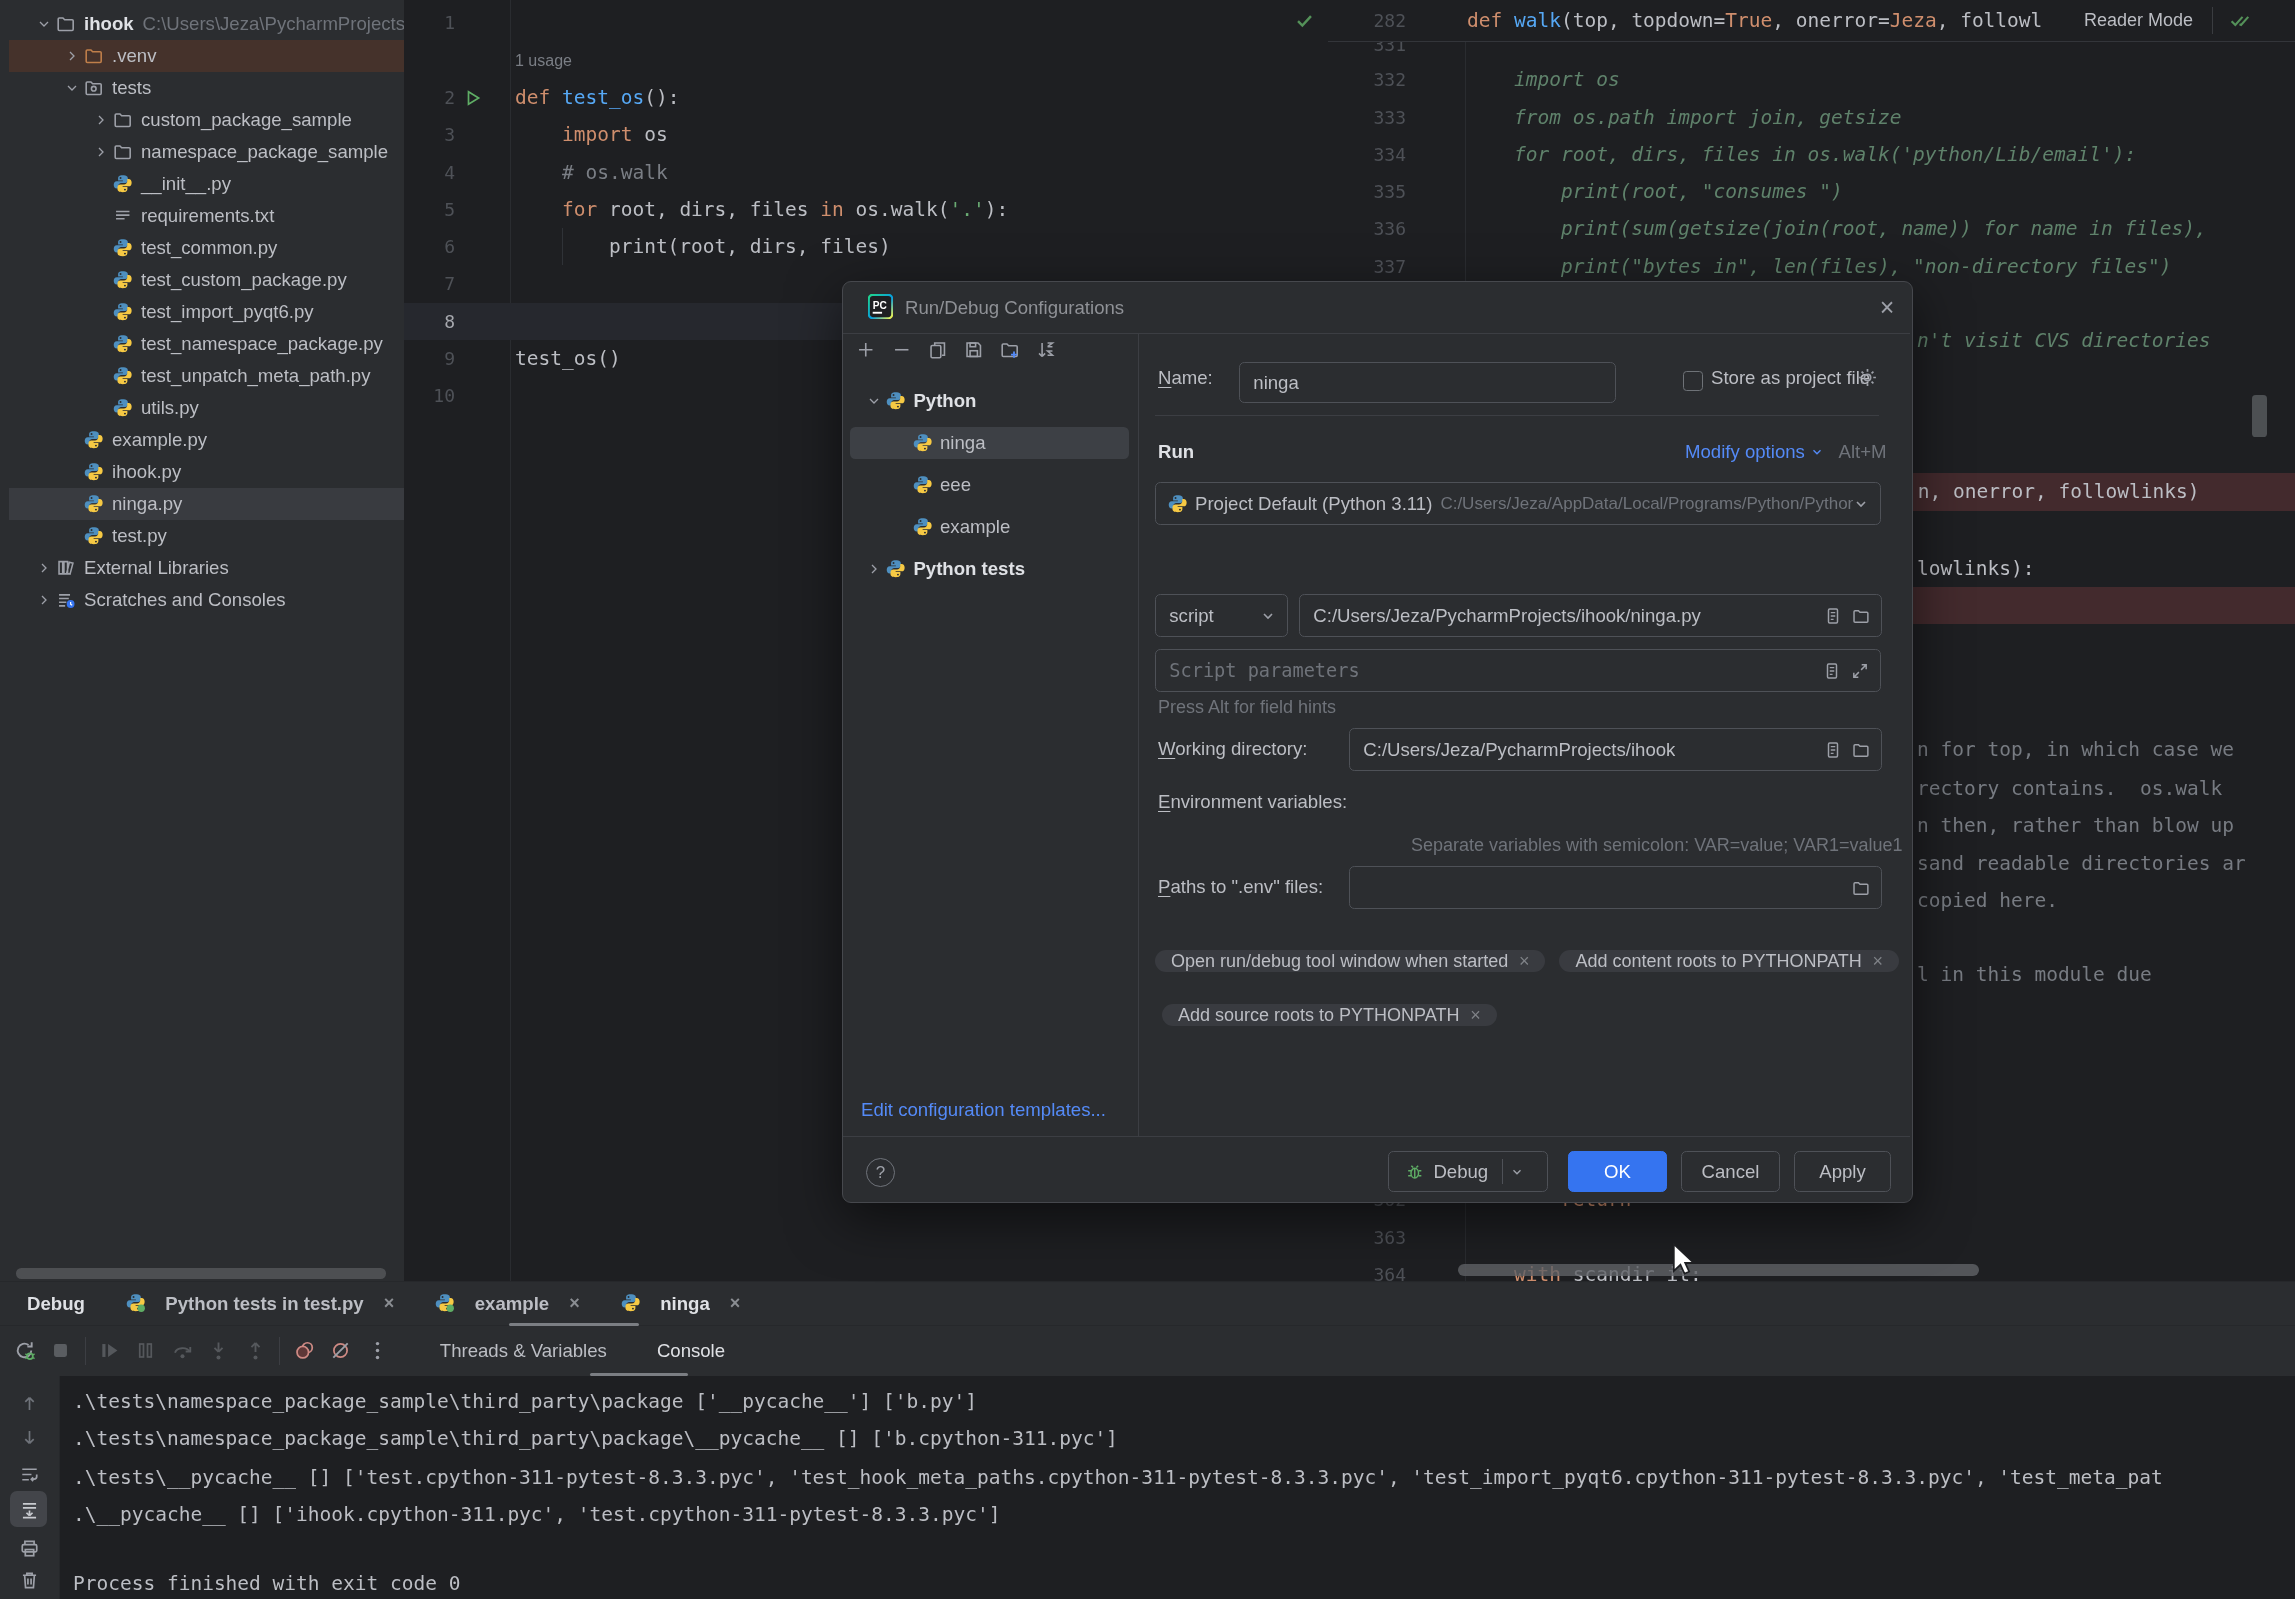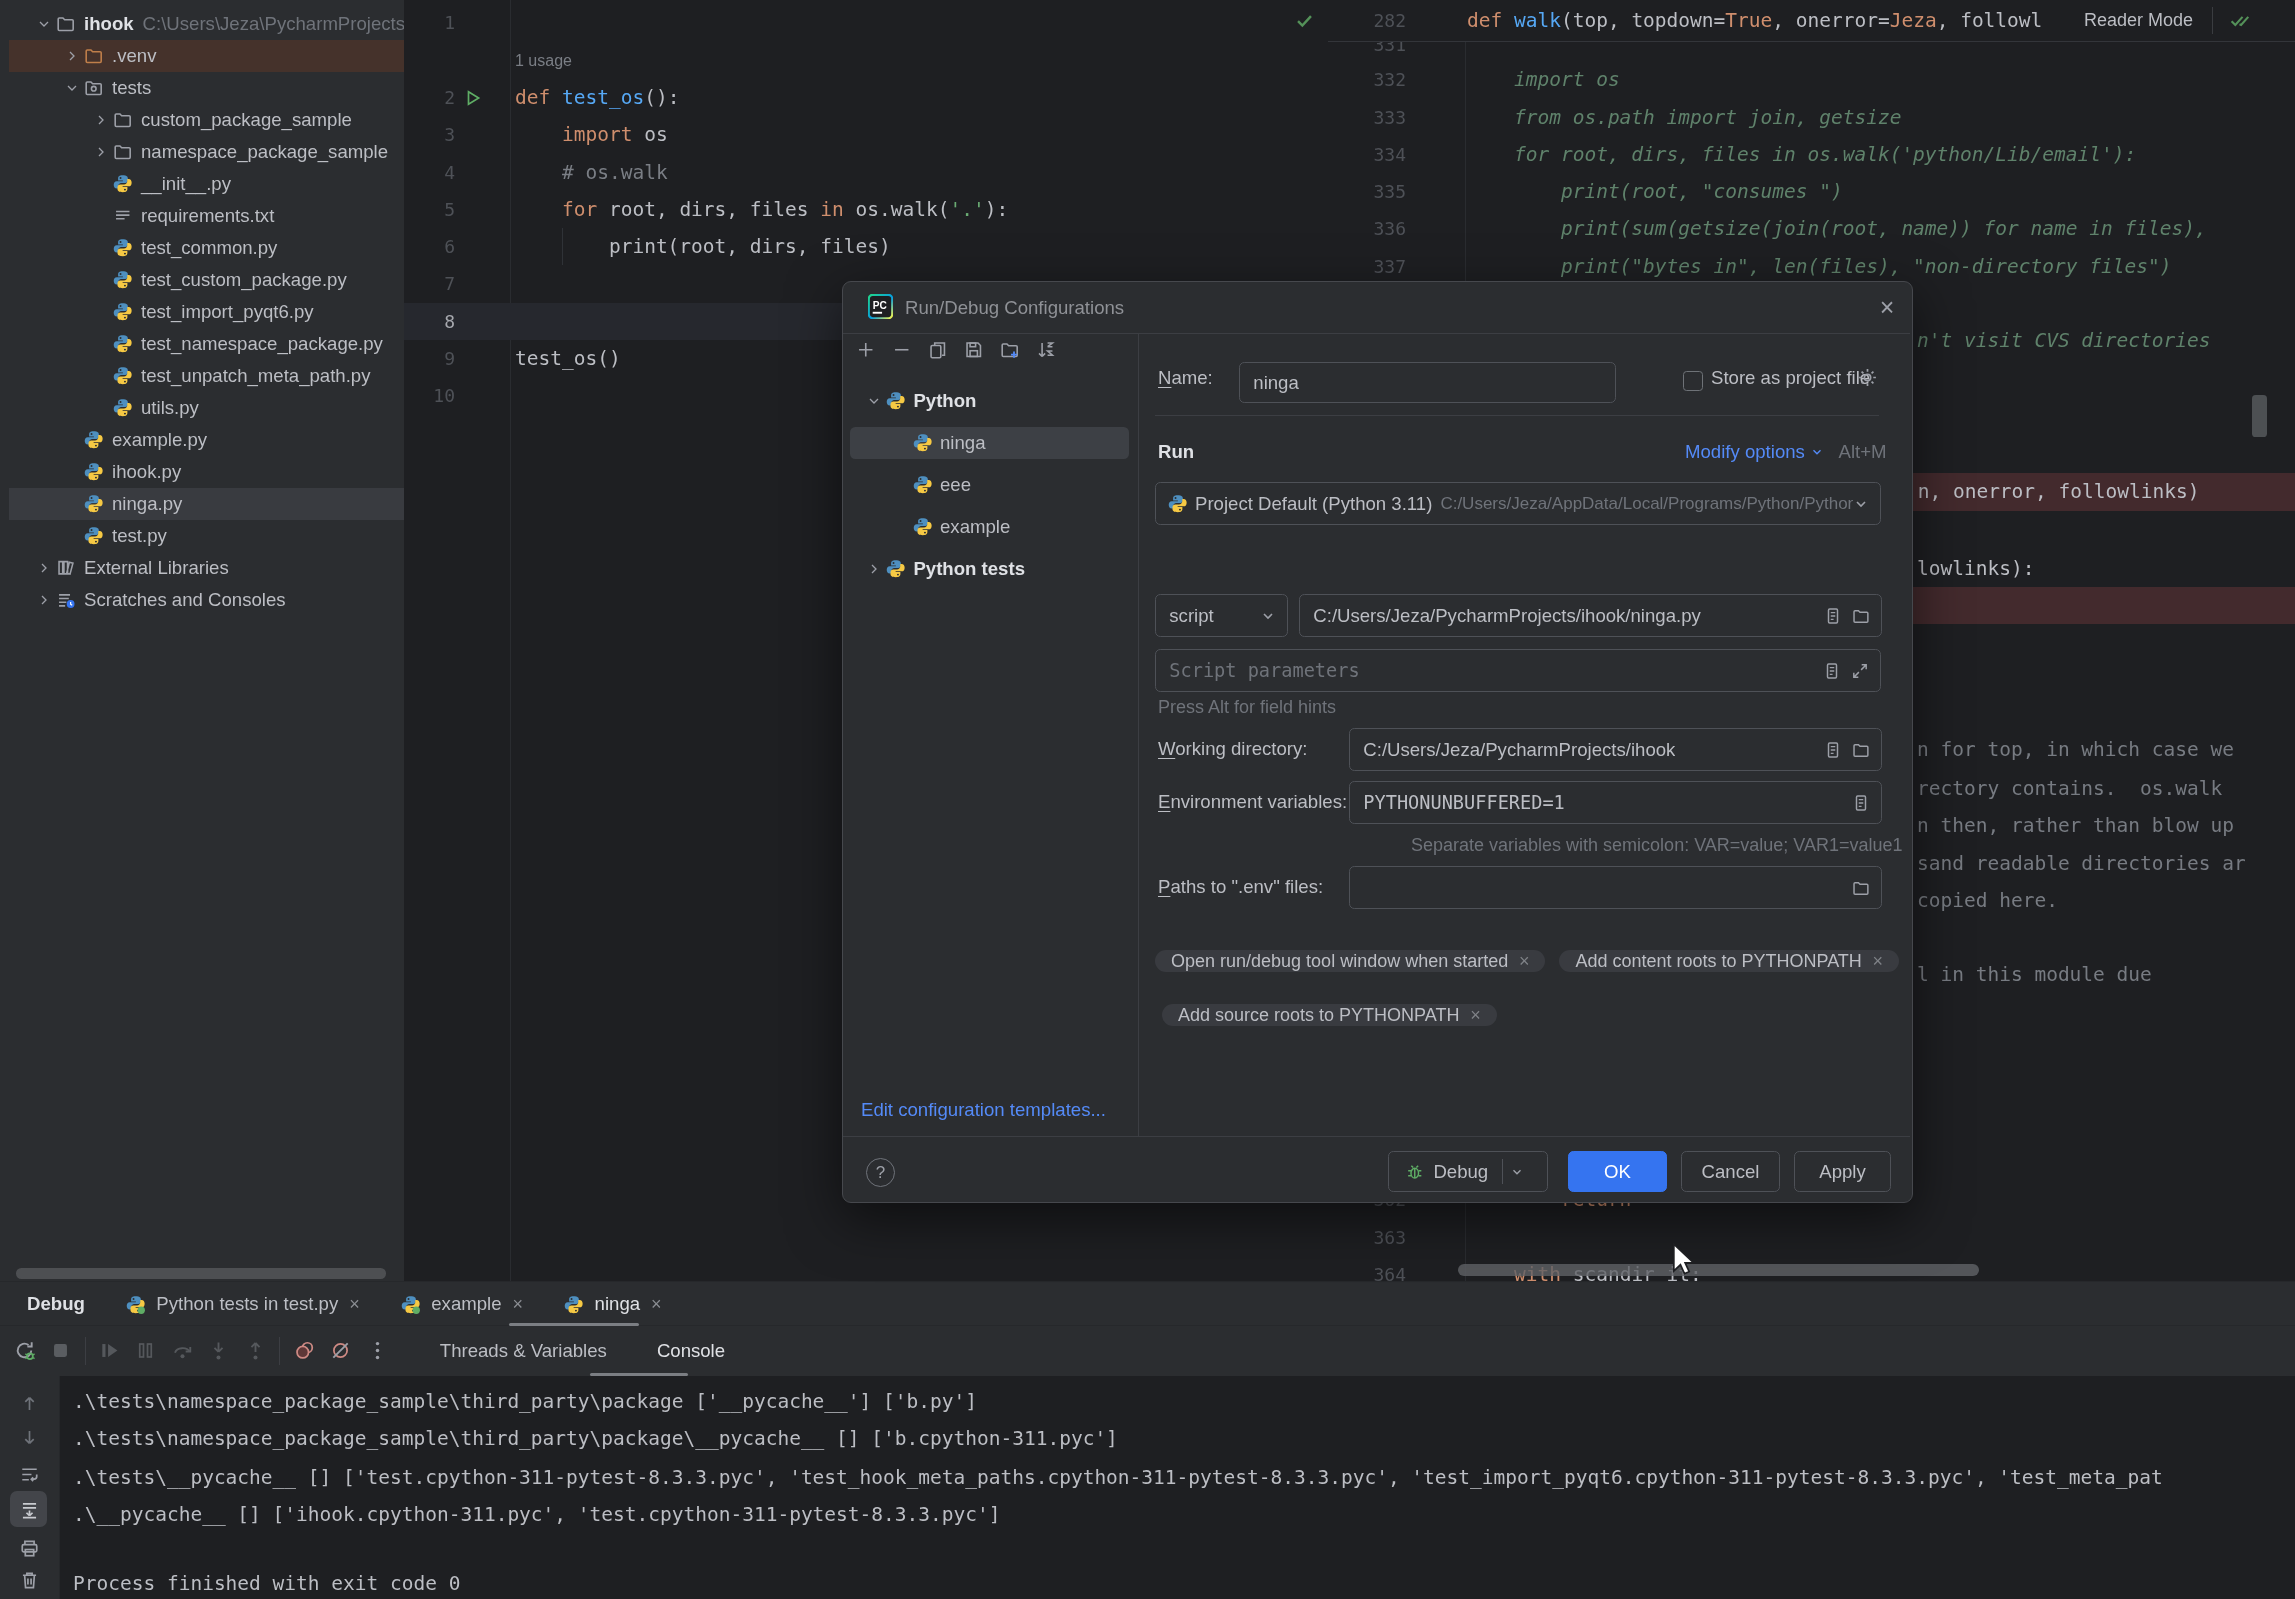--- a/index.html
+++ b/index.html
@@ -85,21 +85,21 @@
   .chip .x{color:#7f8287;margin-left:10.7px;font-size:18px;}
   .btn{position:absolute;height:39px;border:0.9px solid #4e5157;border-radius:5.3px;display:flex;align-items:center;justify-content:center;font-size:18.6px;color:#bcbec4;background:#2b2d30;}
   .btn.primary{background:#3574f0;border-color:#3574f0;color:#ffffff;}
   #help-btn{position:absolute;left:23px;top:876px;width:27px;height:27px;border:1.3px solid #6f737a;border-radius:50%;color:#9da0a8;font-size:17px;display:flex;align-items:center;justify-content:center;}
   .chk{position:absolute;width:18px;height:18px;border:1.8px solid #6e7277;border-radius:3.6px;background:transparent;}
 
   
   #debug-panel{position:absolute;left:0;top:1281px;width:2295px;height:319px;background:#2b2d30;border-top:0.9px solid #26282b;z-index:6;}
   #dbg-tabs{position:absolute;left:0;top:0;width:100%;height:43px;border-bottom:0.9px solid #26282b;display:flex;align-items:center;}
   #dbg-title{font-weight:bold;color:#dfe1e5;font-size:18.6px;margin-left:27px;}
-  .dtab{display:flex;align-items:flex-end;margin-left:41px;font-size:18.6px;color:#bcbec4;gap:11px;}
+  .dtab{display:flex;align-items:flex-start;margin-left:41px;font-size:18.6px;color:#bcbec4;gap:20px;font-weight:bold;}
   .dtab .x{color:#8a8d92;font-size:18px;}
   .tab-underline{position:absolute;top:41px;height:2.7px;background:#7b7e83;border-radius:1.8px;}
   #dbg-toolbar{position:absolute;left:0;top:43px;width:100%;height:51px;display:flex;align-items:center;}
   #dbg-toolbar .tbi{width:25px;height:25px;margin-left:11.5px;display:flex;align-items:center;justify-content:center;}
   #dbg-toolbar .tsep{width:0.9px;height:28px;background:#3c3e43;margin-left:11.5px;}
   .vtab{font-size:18.6px;color:#bcbec4;margin-left:50px;}
   .vtab.on{color:#dfe1e5;}
   .console-underline{position:absolute;top:91px;height:2.7px;background:#7b7e83;border-radius:1.8px;left:590px;width:98px;}
   #console{position:absolute;left:0;top:94px;width:2295px;height:225px;background:#1e1f22;overflow:hidden;}
   #console-gutter{position:absolute;left:0;top:0;width:59px;height:225px;background:#2b2d30;border-right:0.9px solid #26282b;}
@@ -693,31 +693,20 @@
           </span>
         <span>
             <svg width="18" height="18" viewBox="0 0 16 16">
               <path d="M1.8 4.2c0-.5.4-.9.9-.9h3l1.4 1.4h6.1c.5 0 .9.4.9.9v7c0 .5-.4.9-.9.9H2.7c-.5 0-.9-.4-.9-.9z" fill="none" stroke="#9da0a8" stroke-width="1.3"></path>
             </svg>
           </span>
       </span>
     </div>
 
     <div class="dlabel mnemonic" style="left:315px;top:509px;"><u>E</u>nvironment variables:</div>
-    <div class="fld" style="left:506px;top:499px;width:531px;height:41px;">
-      <span class="ftext mono">PYTHONUNBUFFERED=1</span>
-      <span class="ficons">
-        <span>
-            <svg width="18" height="18" viewBox="0 0 16 16" fill="none" stroke="#9da0a8" stroke-width="1.3">
-              <rect x="4" y="1.8" width="8" height="12.4" rx="1"></rect>
-              <path d="M6 5h4M6 8h4M6 11h2.5"></path>
-            </svg>
-          </span>
-      </span>
-    </div>
     <div class="hinttext" style="left:520px;top:553px;margin-left:48px;">Separate variables with semicolon: VAR=value; VAR1=value1</div>
 
     <div class="dlabel mnemonic" style="left:315px;top:594px;"><u>P</u>aths to ".env" files:</div>
     <div class="fld" style="left:506px;top:584px;width:531px;height:41px;">
       <span class="ftext"></span>
       <span class="ficons">
         <span>
             <svg width="18" height="18" viewBox="0 0 16 16">
               <path d="M1.8 4.2c0-.5.4-.9.9-.9h3l1.4 1.4h6.1c.5 0 .9.4.9.9v7c0 .5-.4.9-.9.9H2.7c-.5 0-.9-.4-.9-.9z" fill="none" stroke="#9da0a8" stroke-width="1.3"></path>
             </svg>

